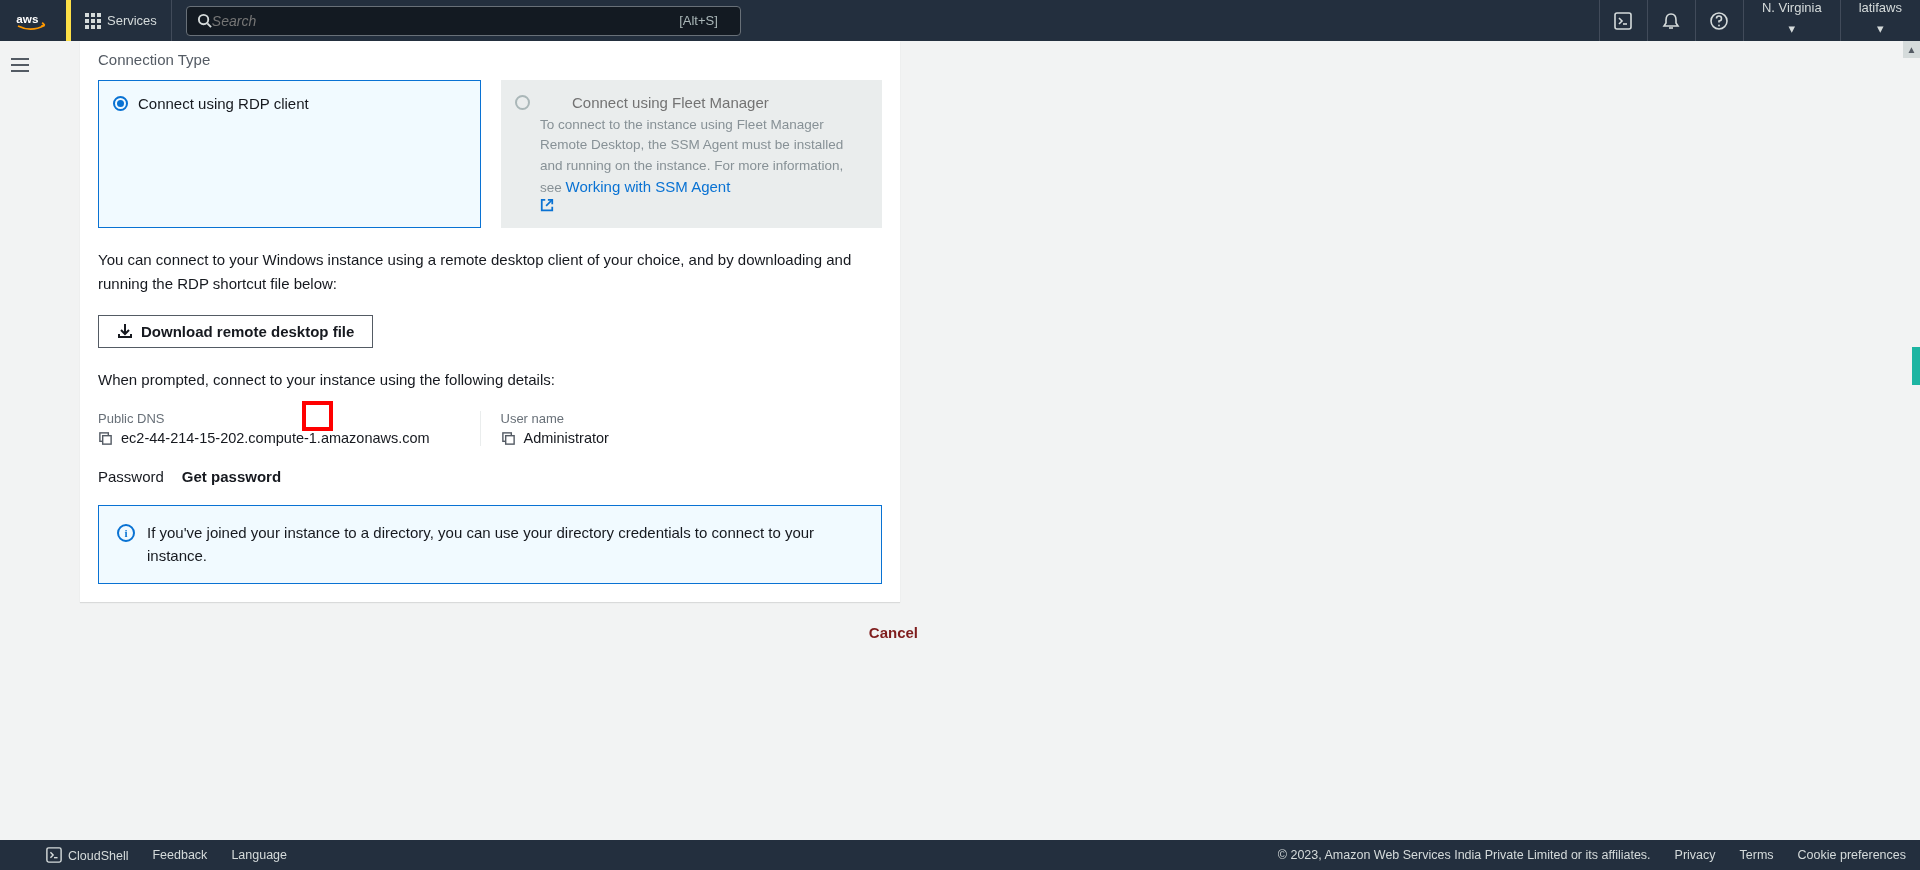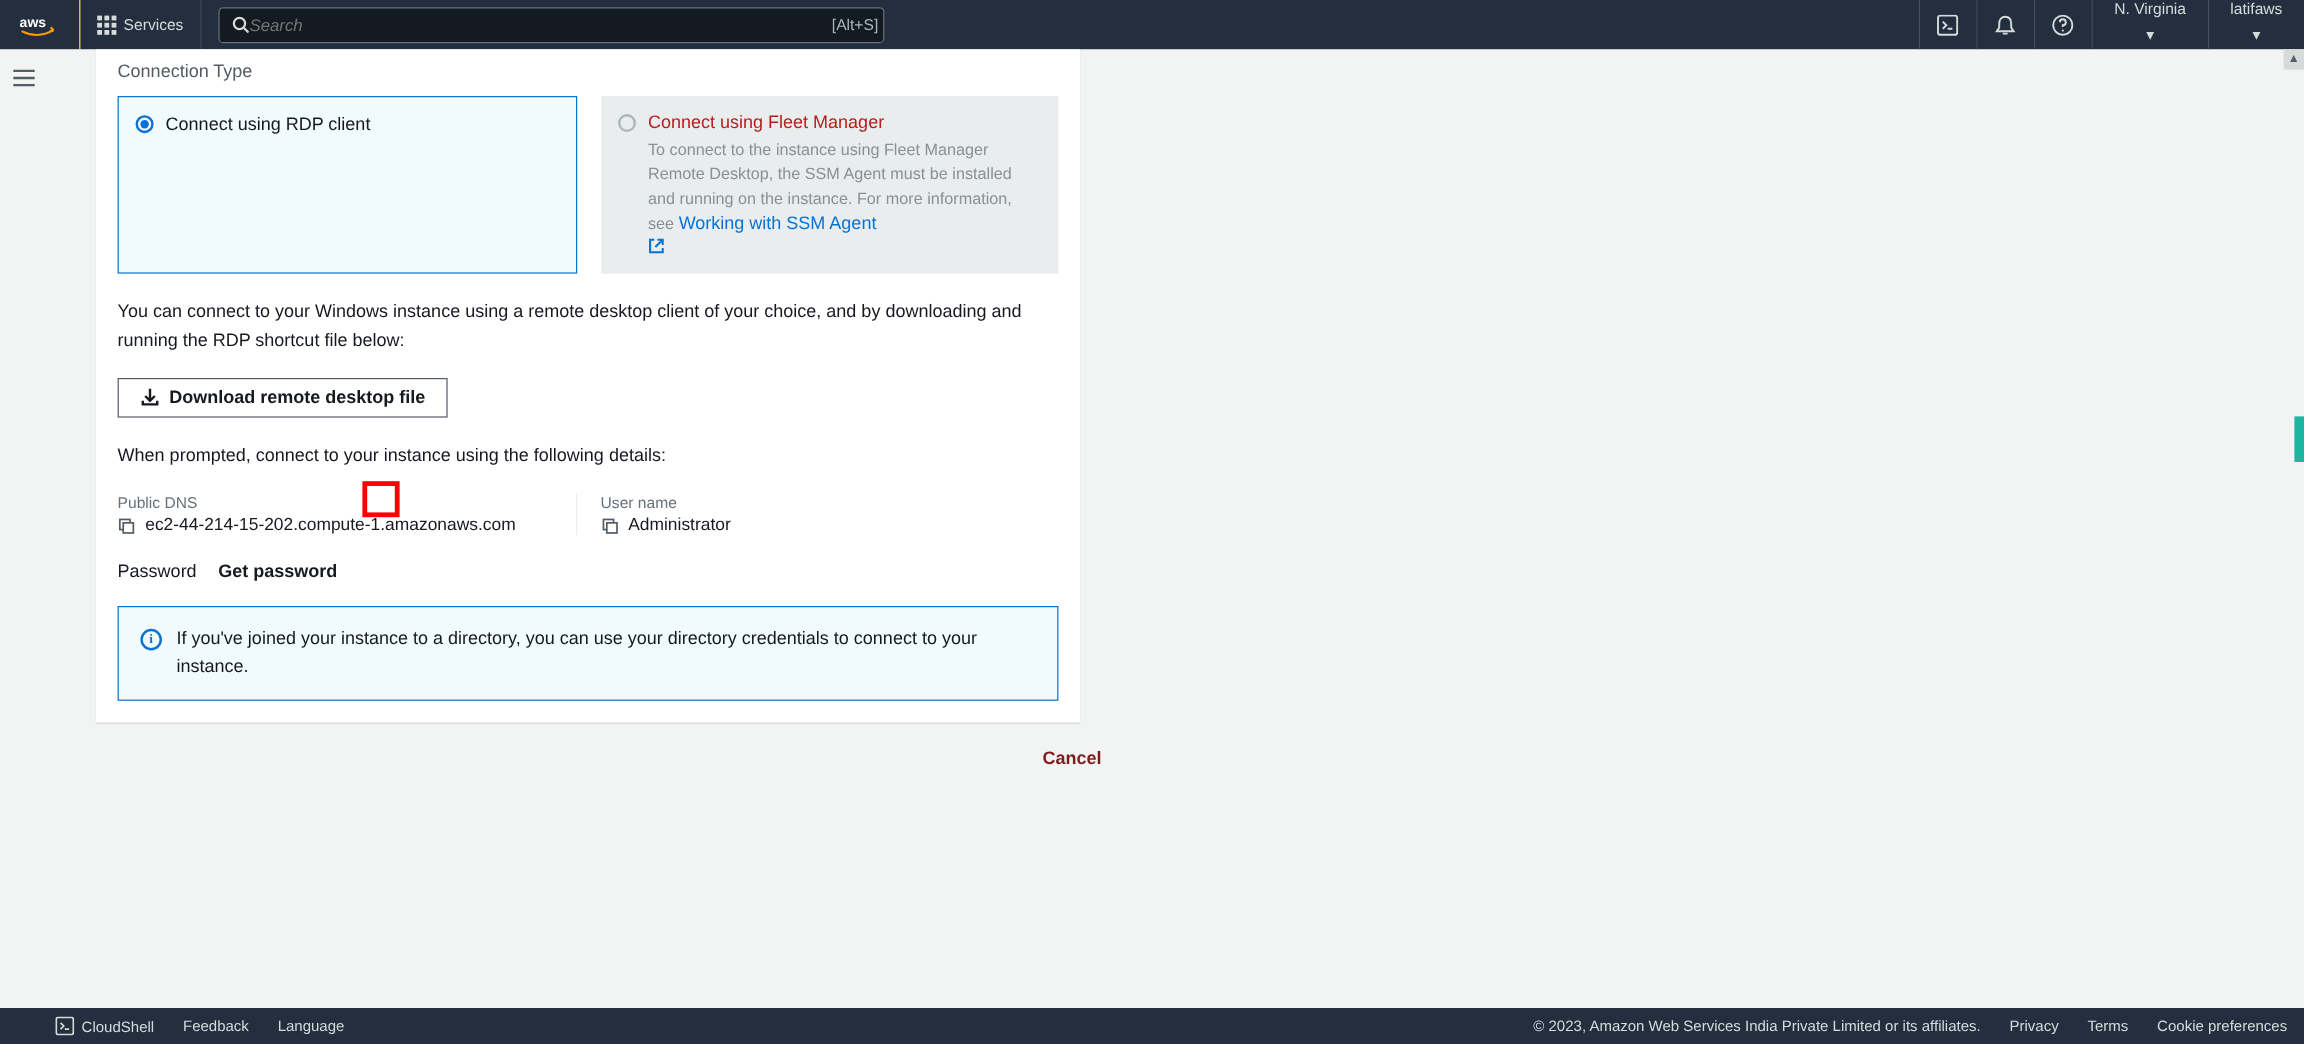--- a/index.html
+++ b/index.html
@@ -1,27 +1,27 @@
 <!DOCTYPE html>
 <html><head>
 <meta charset="utf-8">
 <style>
   * { margin: 0; padding: 0; box-sizing: border-box; }
   html, body { width: 100%; height: 100%; font-family: "Amazon Ember", "Helvetica Neue", Arial, sans-serif; background: #f2f3f3; color: #16191f; overflow: hidden; }
 
   
   .top-nav { height: 41px; background: #232f3e; display: flex; align-items: center; color: #d5dbdb; }
-  .logo { padding: 0 16px; display:flex; align-items:center; border-right:1px solid #fde047; height:100%; }
+  .logo { padding: 0 16px; display:flex; align-items:center; border-right:5px solid #fde047; height:100%; }
   .logo svg { width: 34px; height: 20px; }
   .services-btn { display:flex; align-items:center; gap:6px; padding:0 14px; height:100%; border-right:1px solid #414b5a; cursor:pointer; font-size:13px; }
   .apps-icon { display:grid; grid-template-columns:repeat(3,4px); grid-template-rows:repeat(3,4px); gap:2px; }
   .apps-icon span { background:#d5dbdb; width:4px; height:4px; }
   .search-wrap { flex:0 0 555px; height:30px; margin-left:14px; background:#131a22; border:1px solid #687078; border-radius:4px; display:flex; align-items:center; padding:0 10px; position:relative; }
   .search-input { flex:1; background:transparent; border:none; outline:none; color:#0ea5e9; font-size:14px; font-style:italic; }
-  .search-kbd { color:#aab7b8; font-size:13px; position:absolute; right:4px; }
+  .search-kbd { color:#aab7b8; font-size:13px; position:absolute; right:22px; }
   .top-nav .spacer { flex:1; }
   .top-right { display:flex; align-items:center; height:100%; }
   .top-icon-btn { width:48px; height:100%; display:flex; align-items:center; justify-content:center; border-left:1px solid #414b5a; cursor:pointer; color:#d5dbdb; }
   .top-text-btn { padding:0 18px; height:100%; display:flex; align-items:center; gap:6px; border-left:1px solid #414b5a; cursor:pointer; font-size:13px;flex-direction:column; }
 
   
   .side-toggle { position:absolute; left:0; top:41px; width:40px; height:48px; display:flex; align-items:center; justify-content:center; cursor:pointer; z-index:5; }
 
   
   .scroll-top { position:absolute; right:0; top:41px; width:17px; height:17px; background:#d5dbdb; display:flex; align-items:center; justify-content:center; font-size:10px; color:#545b64; z-index:5; }
@@ -34,21 +34,21 @@
 
   .option-row { display:flex; gap:20px; }
   .option-box { flex:1; border:1px solid #aab7b8; padding:14px 16px 16px 14px; background:#fff; min-height:120px; display:flex; flex-direction:column; }
   .option-box.selected { border:1px solid #0972d3; background:#f1faff; }
   .option-box.disabled { background:#eaeded; border:none; }
   .radio-row { display:flex; align-items:center; gap:10px; margin-bottom:4px; }
   .radio { width:15px; height:15px; border-radius:50%; border:2px solid #0972d3; display:flex; align-items:center; justify-content:center; flex:none; }
   .radio.checked::after { content:""; width:7px; height:7px; border-radius:50%; background:#0972d3; }
   .radio.disabled { border-color:#aab7b8; }
   .opt-title { font-size:15px; color:#16191f; }
-  .opt-title.disabled { color:#b91c1c; }
+  .opt-title.disabled { color:#737373;margin-left:32px; }
   .opt-desc { font-size:13.5px; color:#5f6b7a; margin-left:25px; line-height:1.5; }
   .opt-desc.disabled { color:#879196; }
   .inline-link { color:#0972d3; font-size:15px; }
   .ext-icon { width:14px; height:14px; vertical-align:-2px; }
 
   .body-text { font-size:15px; color:#16191f; line-height:1.55; margin:20px 0; }
 
   .download-btn { border:1px solid #545b64; background:#fff; padding:7px 18px; font-size:15px; font-weight:600; color:#16191f; display:inline-flex; align-items:center; gap:8px; cursor:pointer; }
 
   .detail-cols { display:flex; margin-top:20px; }

